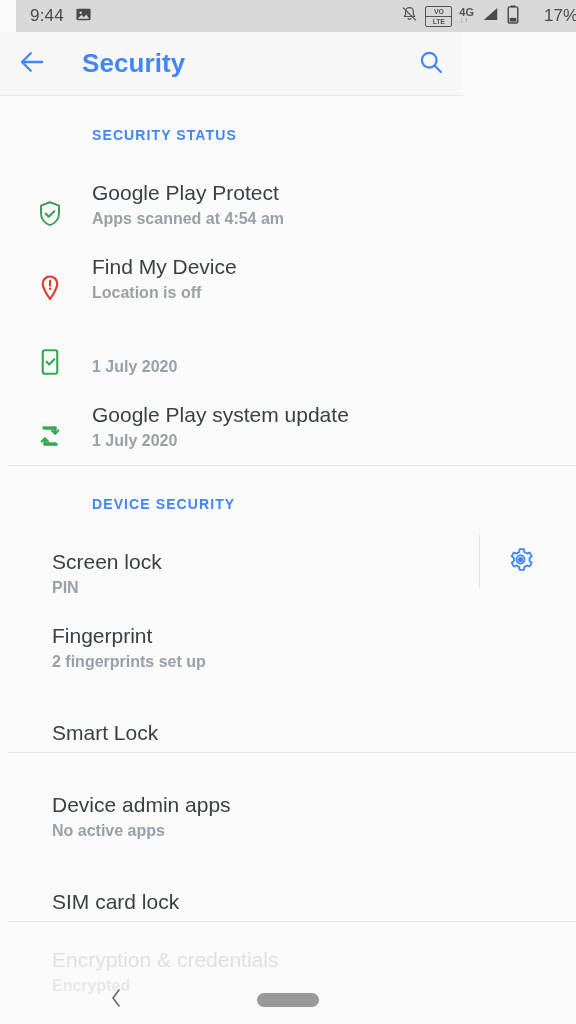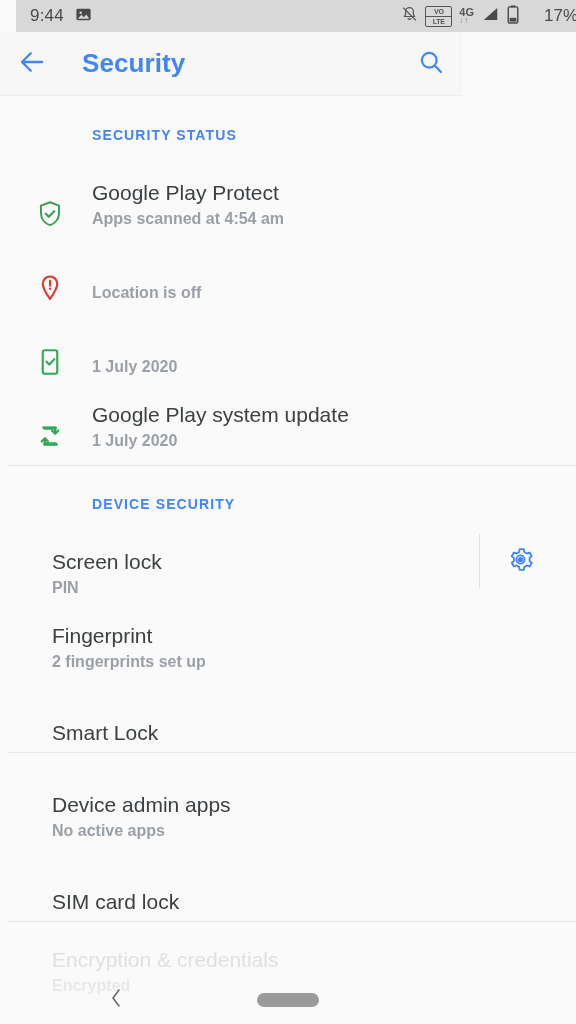--- a/index.html
+++ b/index.html
@@ -322,20 +322,21 @@
 
     <div class="row">
       <div class="row-icon">
         <svg width="30" height="30" viewBox="0 0 24 24">
           <path d="M12 2.8c-3.2 0-5.8 2.6-5.8 5.8 0 4 5.8 12.2 5.8 12.2s5.8-8.2 5.8-12.2c0-3.2-2.6-5.8-5.8-5.8z" fill="none" stroke="#e0392b" stroke-width="1.7" stroke-linejoin="round"></path>
           <line x1="12" y1="6.2" x2="12" y2="10.2" stroke="#e0392b" stroke-width="1.7" stroke-linecap="round"></line>
           <circle cx="12" cy="12.6" r="0.95" fill="#e0392b"></circle>
         </svg>
       </div>
       <div class="row-text">
+        <div class="row-title">Find My Device</div>
         <div class="row-sub">Location is off</div>
       </div>
     </div>
 
     <div class="row">
       <div class="row-icon">
         <svg width="30" height="30" viewBox="0 0 24 24">
           <rect x="6.2" y="2.6" width="11.6" height="18.8" rx="1.6" fill="none" stroke="#34a853" stroke-width="1.7"></rect>
           <path d="M9.2 11.8l2.2 2.2 4-4.2" fill="none" stroke="#34a853" stroke-width="1.7" stroke-linecap="round" stroke-linejoin="round"></path>
         </svg>

